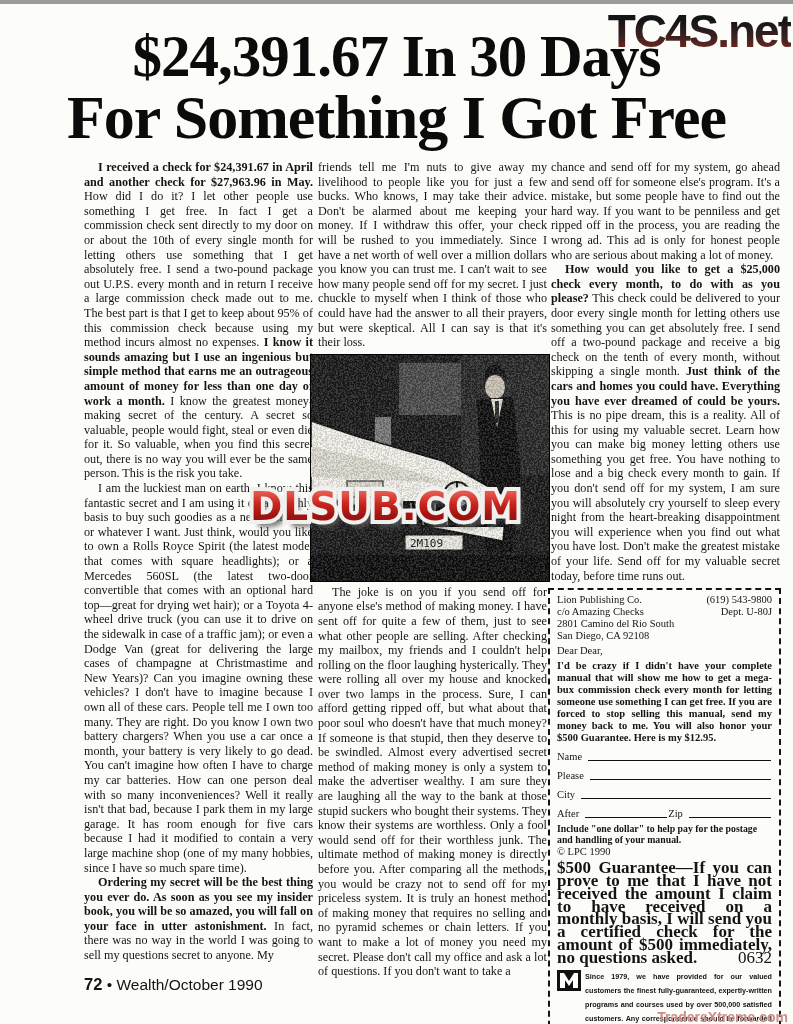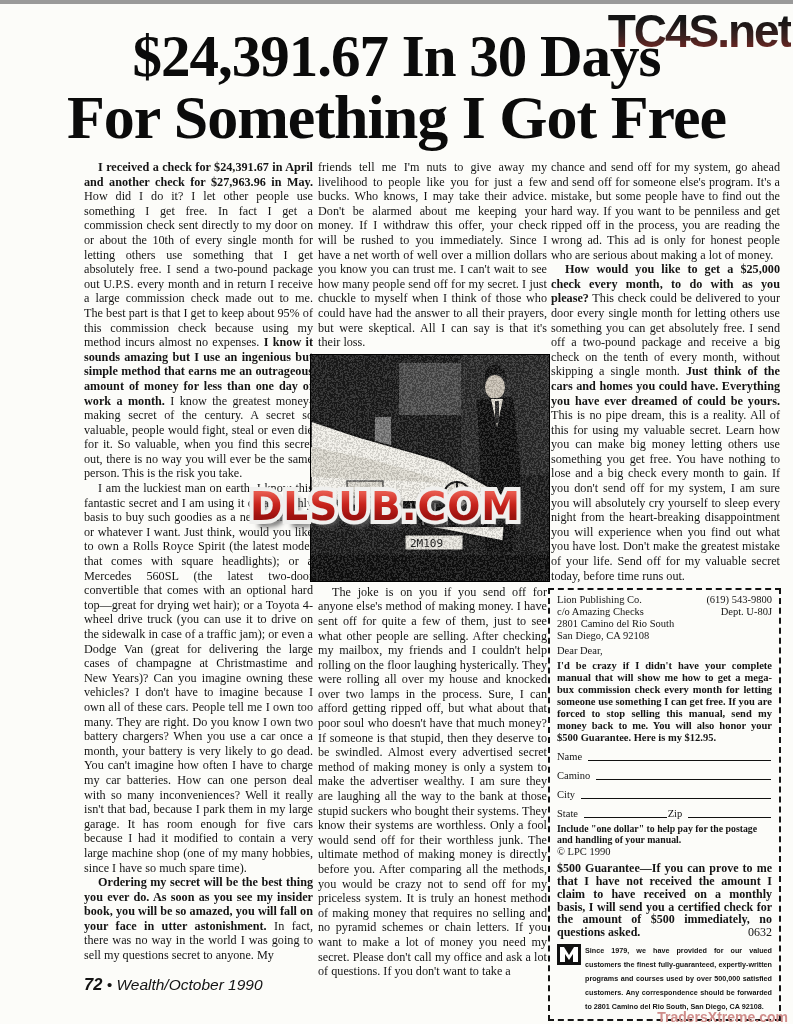--- a/index.html
+++ b/index.html
@@ -42,30 +42,30 @@
     border:2.5px dashed #151515; text-align:left; text-indent:0;
     font-size:10.5px; line-height:12px; }
   .c-row { display:flex; justify-content:space-between;gap:20px; }
   .c-body { text-align:justify; margin-top:3px;font-weight:bold; }
   .frow { display:flex; align-items:flex-end; margin-top:7px; }
   .frow .lbl { white-space:nowrap; }
   .frow .wline { flex:1; border-bottom:1px solid #111; margin:0 1px 2px 6px; height:9px; }
   .c-note { font-size:9.8px; line-height:11px; margin-top:3px; font-weight:700;
             font-family:"Liberation Serif",serif; }
   .c-copy { margin-top:1px; }
-  .c-guarantee { margin-top:4px; font-weight:700; font-size:12px; line-height:12.8px; text-align:justify; }
+  .c-guarantee { margin-top:4px; font-weight:700; font-size:17px; line-height:12.8px; text-align:justify; }
   .c-code { float:right; font-weight:400; }
   .fineprint { display:flex; gap:4px; margin-top:5px; align-items:flex-start; }
   .fp-logo { flex:0 0 auto; width:24px; height:21px; background:#111; display:flex;
              align-items:center; justify-content:center; }
   .fp-text { font-family:"Liberation Sans", sans-serif; font-weight:700;
              font-size:7.2px; line-height:14px; text-align:justify; }
   
   .footer { position:absolute; left:84px; top:971px; font-family:"Liberation Sans", sans-serif;
-            font-size:15.5px; color:#141414;font-style:italic; }
+            font-size:15.5px; color:#141414; }
   .footer .pg { font-weight:700; font-size:16.5px; }
 </style>
 </head>
 <body>
 
 <div class="page">
 
   <div class="wm-tc4s">TC4S.net</div>
 
   <h1 class="title">
@@ -155,29 +155,29 @@
       <div>2801 Camino del Rio South</div>
       <div>San Diego, CA 92108</div>
       <div style="margin-top:3px;">Dear Dear,</div>
       <div class="c-body">I'd be crazy if I didn't have your complete manual that will show me how to get a mega-bux commission check every month for letting someone use something I can get free. If you are forced to stop selling this manual, send my money back to me. You will also honor your $500 Guarantee. Here is my $12.95.</div>
 
       <div class="frow">
         <span class="lbl">Name</span>
         <span class="wline"></span>
       </div>
       <div class="frow">
-        <span class="lbl">Camino</span>
+        <span class="lbl">Please</span>
         <span class="wline"></span>
       </div>
       <div class="frow">
         <span class="lbl">City</span>
         <span class="wline"></span>
       </div>
       <div class="frow">
-        <span class="lbl">State</span>
+        <span class="lbl">After</span>
         <span class="wline"></span>
         <span class="lbl">Zip</span>
         <span class="wline"></span>
       </div>
 
       <div class="c-note">Include "one dollar" to help pay for the postage and handling of your manual.</div>
       <div class="c-copy">© LPC 1990</div>
 
       <div class="c-guarantee">
         <span>$500 Guarantee—If you can prove to me that I have not received the amount I claim to have received on a monthly basis, I will send you a certified check for the amount of $500 immediately, no questions asked.</span>

